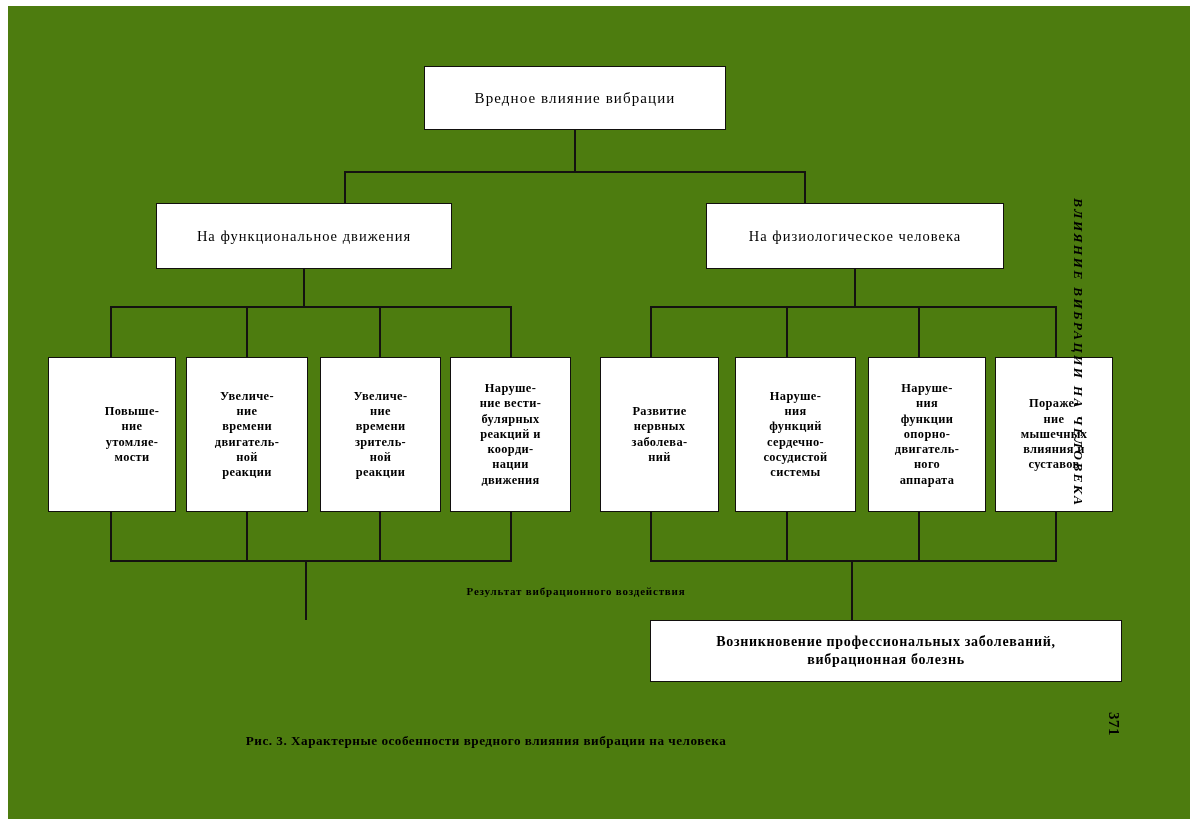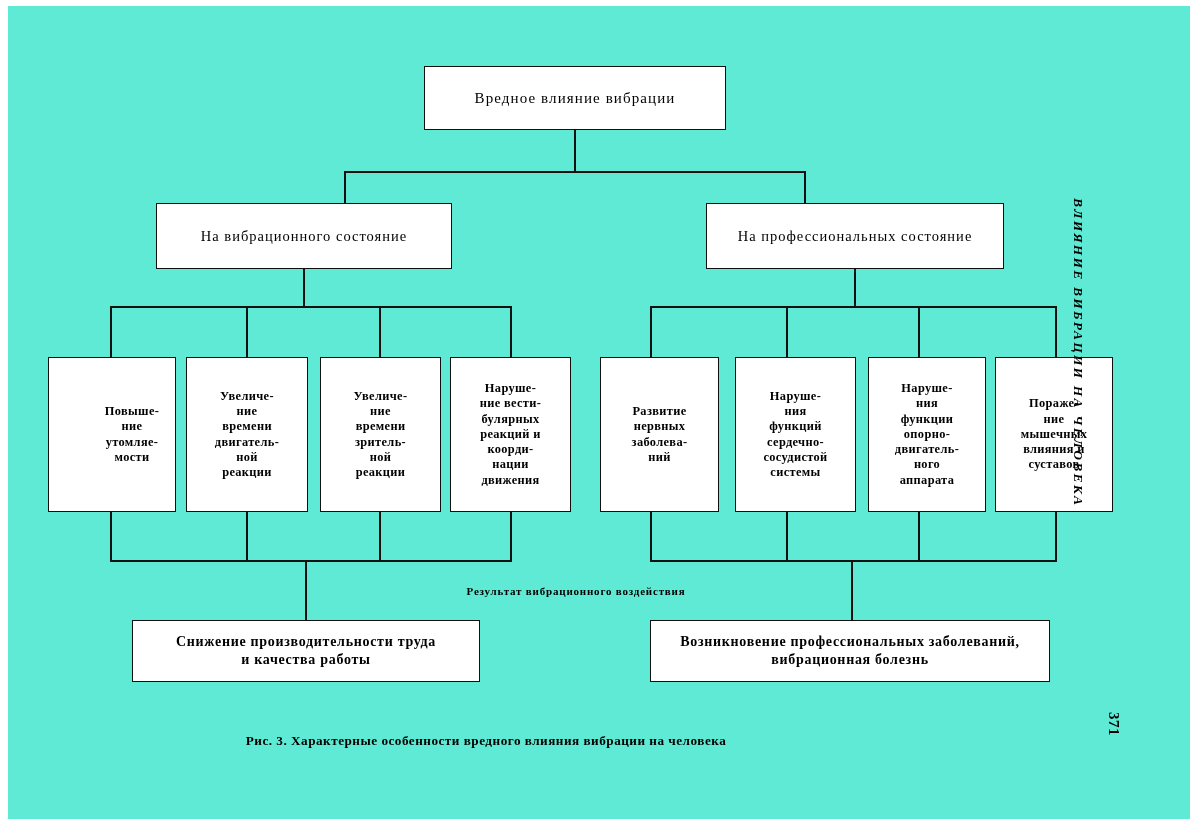--- a/index.html
+++ b/index.html
@@ -8,21 +8,21 @@
     background: #ffffff;
   }
   body {
     font-family: "Liberation Serif", "DejaVu Serif", serif;
     color: #000000;
   }
   #page {
     position: relative;
     width: 1200px;
     height: 825px;
-    background: #5eead4;
+    background: #4d7c0f;
     overflow: hidden;
   }
 
   
   .scan-edge {
     position: absolute;
     background: #ffffff;
   }
   .edge-left   { left: 0;  top: 0; width: 8px;  height: 825px; }
   .edge-right  { right: 0; top: 0; width: 10px; height: 825px; }
@@ -79,21 +79,21 @@
   .leaf-8 { left: 995px; width: 118px; }
 
   .node-result {
     top: 620px; height: 62px;
     font-size: 14px;
     line-height: 18px;
     letter-spacing: 0.7px;
     font-weight: 600;
   }
   .result-a { left: 132px; width: 348px; }
-  .result-b { left: 650px; width: 400px; }
+  .result-b { left: 650px; width: 472px; }
 
   
   .line { position: absolute; background: #141210; }
   .v { width: 1.9px; }
   .h { height: 1.9px; }
 
   
   .mid-label {
     position: absolute;
     left: 404px; top: 585px;
@@ -174,24 +174,24 @@
   <div class="line v" style="left:918px; top:512px; height:50px;"></div>
   <div class="line v" style="left:1055px; top:512px; height:50px;"></div>
   <div class="line h" style="left:650px; top:560px; width:406px;"></div>
   <div class="line v" style="left:851px; top:560px; height:60px;"></div>
 
   <div class="node node-root">
     <span class="txt">Вредное влияние вибрации</span>
   </div>
 
   <div class="node node-l2 node-l2-a">
-    <span class="txt">На вибрационного состояние</span>
+    <span class="txt">На функциональное движения</span>
   </div>
   <div class="node node-l2 node-l2-b">
-    <span class="txt">На профессиональных состояние</span>
+    <span class="txt">На физиологическое человека</span>
   </div>
 
   <div class="node node-leaf leaf-1">
     <span class="txt">Повыше-
 ние
 утомляе-
 мости</span>
   </div>
   <div class="node node-leaf leaf-2">
     <span class="txt">Увеличе-
@@ -245,24 +245,20 @@
   <div class="node node-leaf leaf-8">
     <span class="txt">Пораже-
 ние
 мышечных
 влияния и
 суставов</span>
   </div>
 
   <div class="mid-label">Результат вибрационного воздействия</div>
 
-  <div class="node node-result result-a">
-    <span class="txt">Снижение производительности труда
-и качества работы</span>
-  </div>
   <div class="node node-result result-b">
     <span class="txt">Возникновение профессиональных заболеваний,
 вибрационная болезнь</span>
   </div>
 
   <div class="caption">Рис. 3. Характерные  особенности вредного влияния вибрации на человека</div>
   <div class="running-head">ВЛИЯНИЕ ВИБРАЦИИ НА ЧЕЛОВЕКА</div>
   <div class="folio">371</div>
 
   <div class="scan-edge edge-left"></div>

